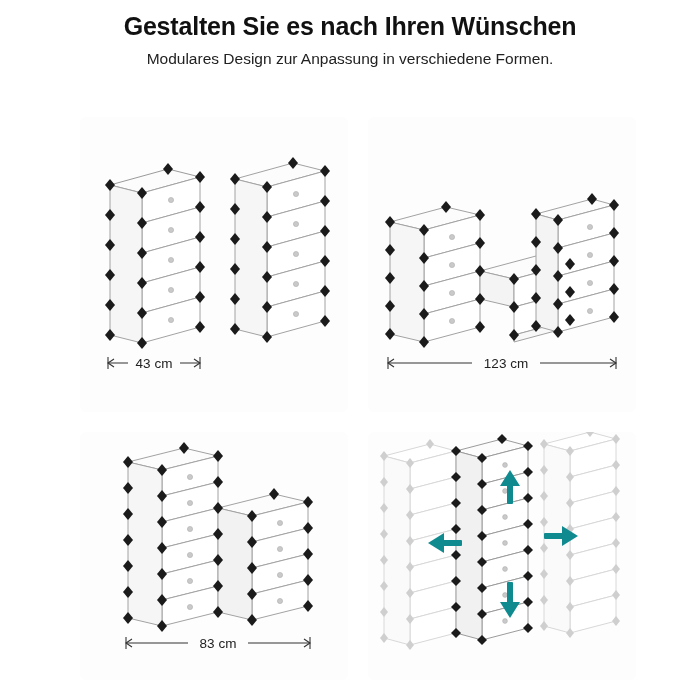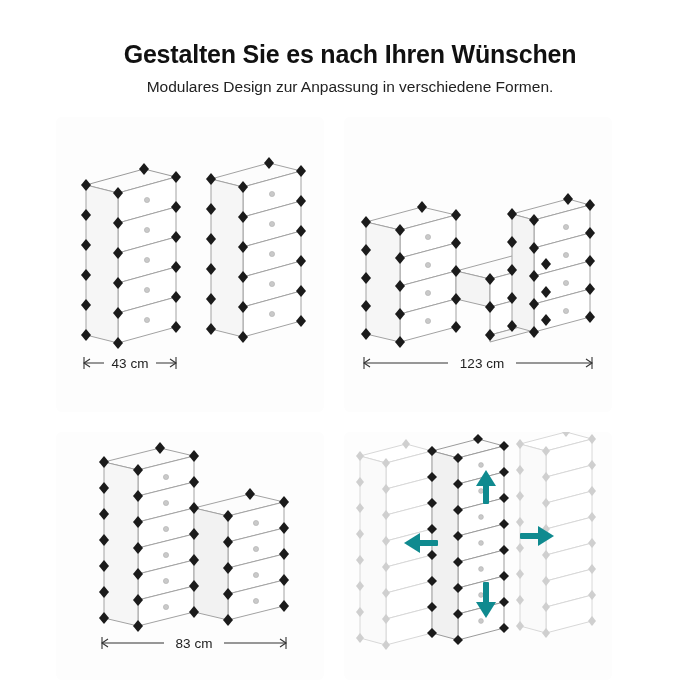--- a/index.html
+++ b/index.html
@@ -17,41 +17,41 @@
   .page {
     position: relative;
     width: 700px;
     height: 700px;
     background: #ffffff;
     box-sizing: border-box;
     padding: 0;
   }
   .header {
     text-align: center;
-    padding-top: 40px;
+    padding-top: 12px;
   }
   .headline {
     font-size: 25px;
     font-weight: 700;
     letter-spacing: -0.2px;
     color: #111111;
     margin: 0;
     line-height: 1.15;
   }
   .subline {
     font-size: 15.5px;
     font-weight: 400;
     color: #222222;
     margin: 9px 0 16px 0;
     line-height: 1.2;
   }
   .grid {
     position: absolute;
     top: 117px;
-    left: 56px;
+    left: 80px;
     width: 556px;
     height: 560px;
     display: grid;
     grid-template-columns: 268px 268px;
     grid-template-rows: 295px 248px;
     gap: 20px;
   }
   .panel {
     background: #fdfdfd;
     border-radius: 6px;

